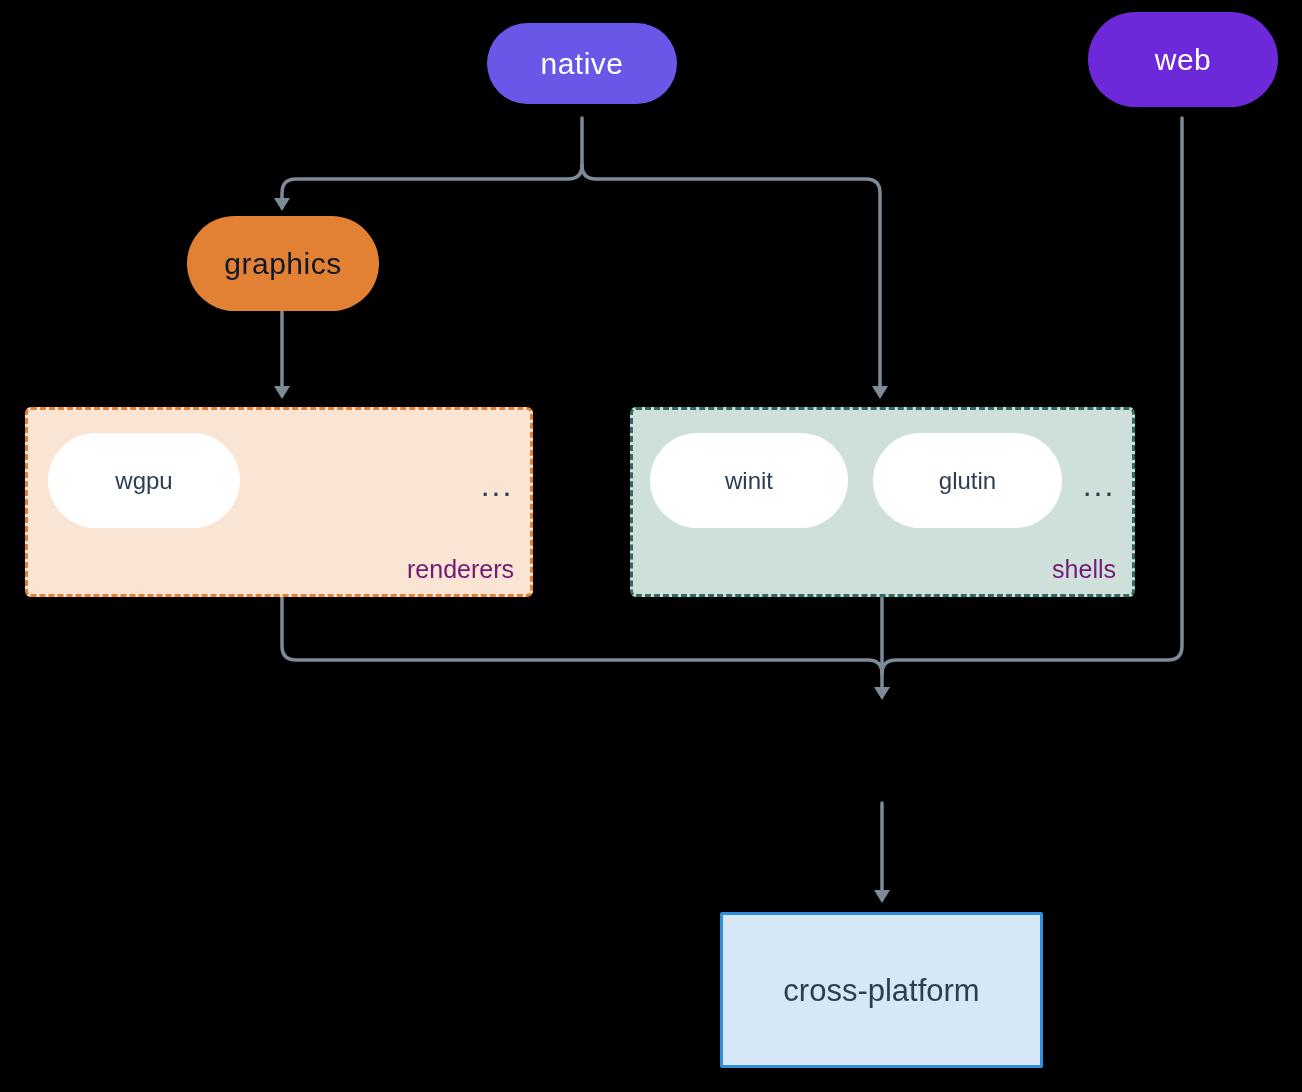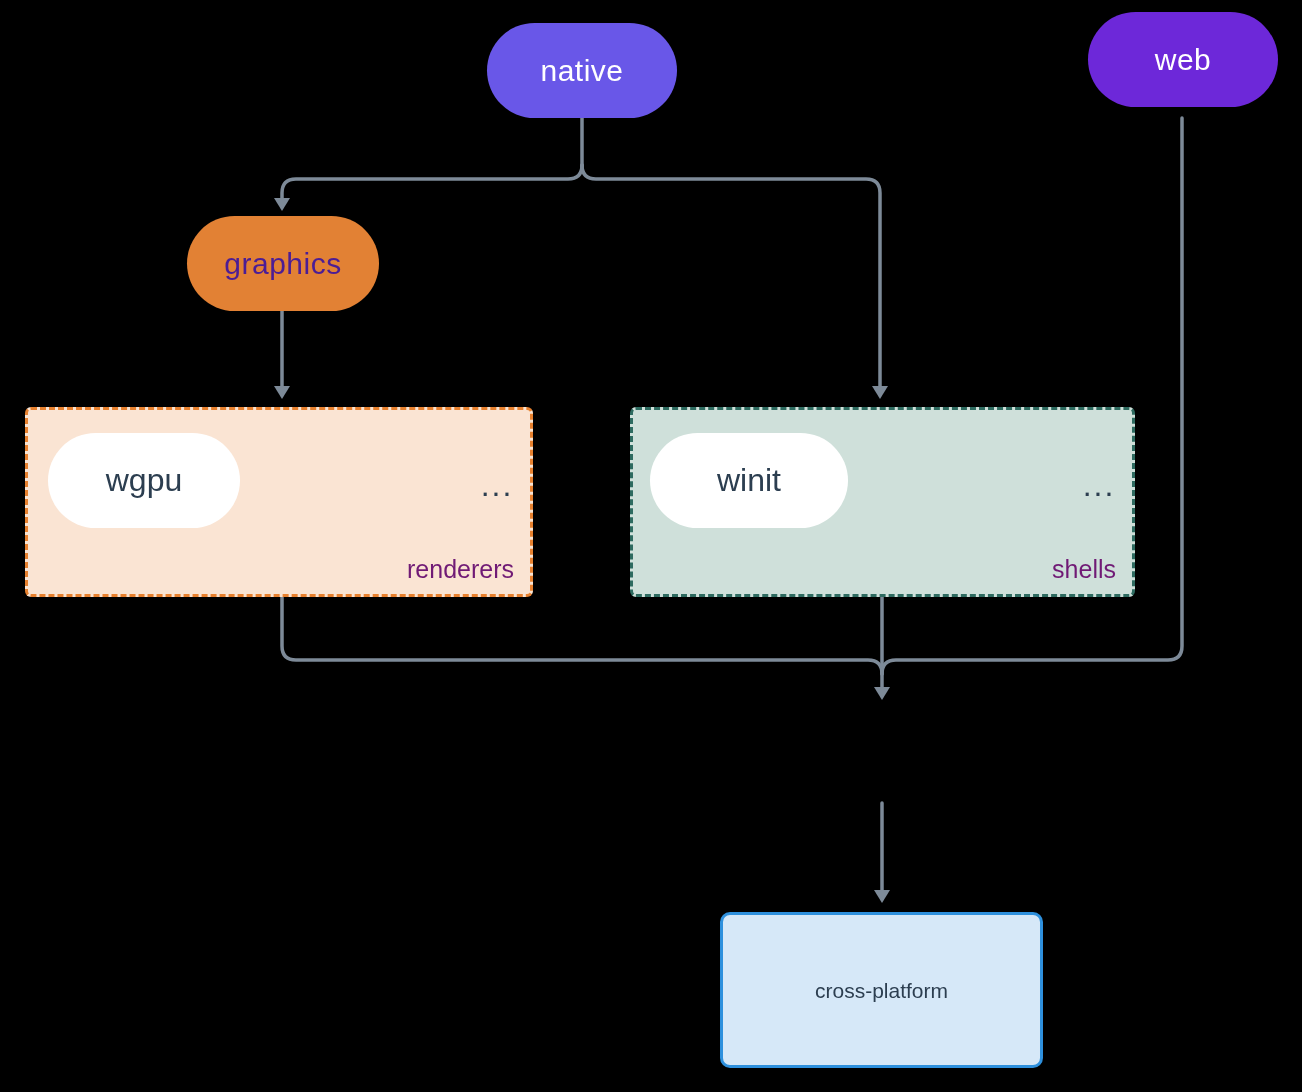--- a/index.html
+++ b/index.html
@@ -25,23 +25,23 @@
     pointer-events: none;
   }
   .pill {
     position: absolute;
     display: flex;
     align-items: center;
     justify-content: center;
     font-size: 30px;
     letter-spacing: 0.5px;
   }
-  .pill-native   { left: 487px;  top: 23px;  width: 190px; height: 95px; background: #6957e8; color: #ffffff; border-radius: 48px; }
+  .pill-native   { left: 487px;  top: 23px;  width: 190px; height: 81px; background: #6957e8; color: #ffffff; border-radius: 48px; }
   .pill-web      { left: 1088px; top: 12px;  width: 190px; height: 95px; background: #6d28d9; color: #ffffff; border-radius: 48px; }
-  .pill-graphics { left: 187px;  top: 216px; width: 192px; height: 95px; background: #e28134; color: #4c1d95; border-radius: 48px; }
+  .pill-graphics { left: 187px;  top: 216px; width: 192px; height: 95px; background: #e28134; color: #0f172a; border-radius: 48px; }
   .pill-iced     { left: 787px;  top: 708px; width: 190px; height: 95px; background: #2e90dd; color: #ffffff; border-radius: 48px; }
   .group {
     position: absolute;
     top: 407px;
     height: 190px;
     border-radius: 6px;
     box-sizing: border-box;
   }
   .group-renderers {
     left: 25px;
@@ -58,21 +58,21 @@
   }
   .white-pill {
     position: absolute;
     top: 23px;
     height: 95px;
     background: #ffffff;
     border-radius: 48px;
     display: flex;
     align-items: center;
     justify-content: center;
-    font-size: 32px;
+    font-size: 24px;
     color: #2c3e50;
   }
   .wp-1-renderers { left: 20px;  width: 192px; }
   .wp-2-renderers { left: 237px; width: 190px; }
   .wp-1-shells    { left: 17px;  width: 198px; }
   .wp-2-shells    { left: 240px; width: 189px; }
   .ellipsis {
     position: absolute;
     top: 23px;
     height: 95px;
@@ -96,27 +96,27 @@
     color: #701a75;
   }
   .app-box {
     position: absolute;
     left: 720px;
     top: 912px;
     width: 323px;
     height: 156px;
     background: #d6e8f8;
     border: 3px solid #2e90dd;
-    border-radius: 10px;
+    border-radius: 2px;
     box-sizing: border-box;
     display: flex;
     flex-direction: column;
     align-items: center;
     justify-content: center;
-    font-size: 21px;
+    font-size: 31px;
     line-height: 47px;
     color: #2c3e50;
   }
 </style>
 </head>
 <body>
 
 <div class="canvas">
 
   <svg class="edges" viewBox="0 0 1302 1092" xmlns="http://www.w3.org/2000/svg">
@@ -161,20 +161,23 @@
       <span>wgpu</span>
     </div>
     <span class="ellipsis el-renderers">...</span>
     <span class="group-label">renderers</span>
   </div>
 
   <div class="group group-shells">
     <div class="white-pill wp-1-shells">
       <span>winit</span>
     </div>
+    <div class="white-pill wp-2-shells">
+      <span>glutin</span>
+    </div>
     <span class="ellipsis el-shells">...</span>
     <span class="group-label">shells</span>
   </div>
 
 
   <div class="app-box">
     <span>cross-platform</span>
   </div>
 
 </div>

